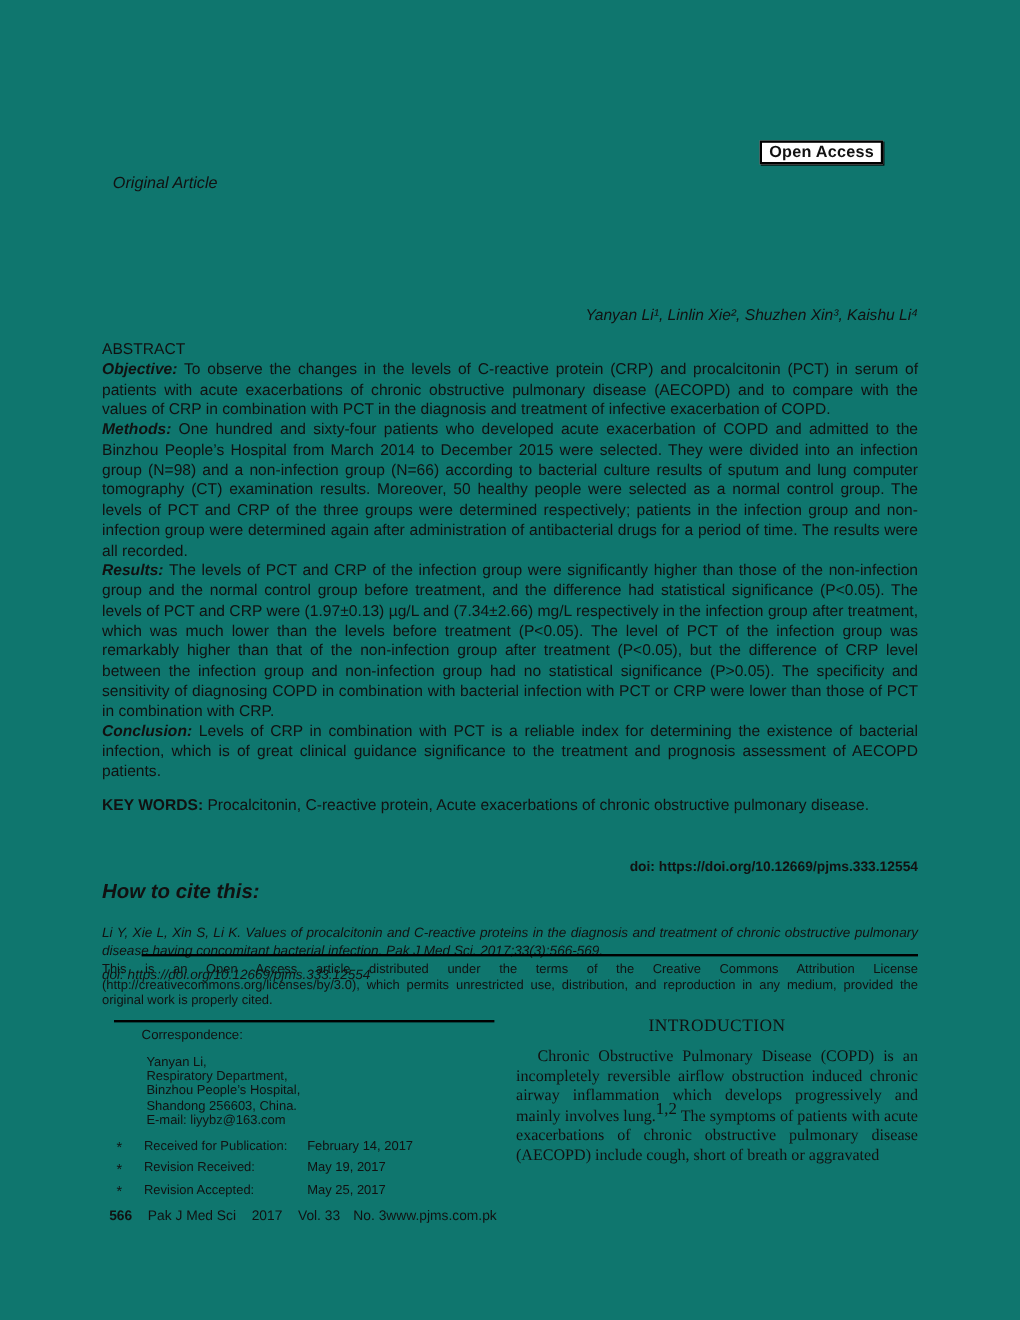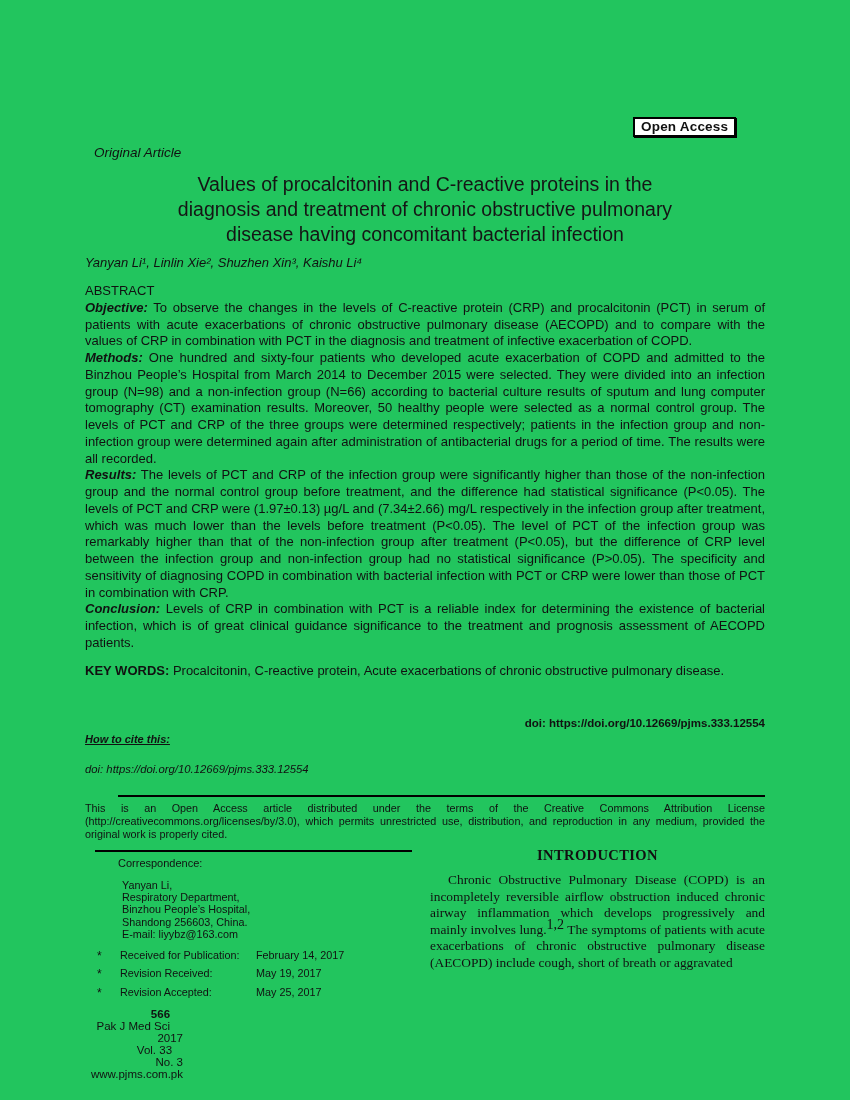--- a/index.html
+++ b/index.html
@@ -1,21 +1,21 @@
 <!DOCTYPE html>
 <html><head>
 <meta charset="utf-8">
 <style>
   * { margin: 0; padding: 0; box-sizing: border-box; }
   html, body { background: #e8e8e8; }
   .page {
     position: relative;
     width: 850px;
     height: 1100px;
-    background: #22c55e;
+    background: #0f766e;
     color: #111111;
     font-family: "Liberation Sans", sans-serif;
     overflow: hidden;
   }
   
   .open-access-badge {
     position: absolute;
     top: 117px;
     left: 633px;
     border: 2px solid #000;
@@ -42,21 +42,21 @@
     font-size: 19.5px;
     line-height: 25px;
     font-weight: normal;
     color: #151515;
   }
   .authors {
     position: absolute;
     top: 255px;
     left: 85px;
     width: 680px;
-    text-align: left;
+    text-align: right;
     font-style: italic;
     font-size: 13px;
   }
   
   .abstract {
     position: absolute;
     top: 283px;
     left: 85px;
     width: 680px;
     font-size: 13px;
@@ -79,23 +79,22 @@
   }
   .howtocite {
     position: absolute;
     top: 733px;
     left: 85px;
     width: 680px;
   }
   .htc-label {
     font-weight: bold;
     font-style: italic;
-    font-size: 11px;
+    font-size: 17px;
     margin-bottom: 18px;
-    text-decoration: underline;
   }
   .citation-text {
     font-style: italic;
     font-size: 11.3px;
     line-height: 14.5px;
     text-align: justify;
   }
   .doi-italic {
     font-style: italic;
     font-size: 11.3px;
@@ -153,21 +152,21 @@
   .history-value { }
   
   .intro-heading {
     position: absolute;
     top: 847px;
     left: 430px;
     width: 335px;
     text-align: center;
     font-family: "Liberation Serif", serif;
     font-size: 14.5px;
-    font-weight: bold;
+    font-weight: normal;
     letter-spacing: 0.4px;
   }
   .intro-body {
     position: absolute;
     top: 872px;
     left: 430px;
     width: 335px;
     font-family: "Liberation Serif", serif;
     font-size: 13.4px;
     line-height: 16.6px;
@@ -175,59 +174,54 @@
     text-indent: 18px;
   }
   .intro-body sup { font-size: 14px; line-height: 0; }
   
   .footer {
     position: absolute;
     top: 1008px;
     left: 91px;
     font-size: 11.5px;
     display: flex;
-    align-items: flex-end;
-    flex-direction: column;
+    align-items: flex-start;
   }
   .footer .pgnum { font-weight: bold; margin-right: 13px; }
   .footer .fj { margin-right: 13px; }
-  .footer .fy { }
+  .footer .fy { margin-right: 13px; }
   .footer .fv { margin-right: 11px; }
   .footer .fn { }
 </style>
 </head>
 <body>
 
 <div class="page">
 
   <div class="open-access-badge">Open Access</div>
 
   <div class="article-type">Original Article</div>
 
-  <div class="title-block">
-    <div>Values of procalcitonin and C-reactive proteins in the</div>
-    <div>diagnosis and treatment of chronic obstructive pulmonary</div>
-    <div>disease having concomitant bacterial infection</div>
-  </div>
 
   <div class="authors">Yanyan Li¹, Linlin Xie², Shuzhen Xin³, Kaishu Li⁴</div>
 
   <div class="abstract">
     <div class="abstract-heading">ABSTRACT</div>
     <p><span class="abs-label">Objective:</span><span> To observe the changes in the levels of C-reactive protein (CRP) and procalcitonin (PCT) in serum of patients with acute exacerbations of chronic obstructive pulmonary disease (AECOPD) and to compare with the values of CRP in combination with PCT in the diagnosis and treatment of infective exacerbation of COPD.</span></p>
     <p><span class="abs-label">Methods:</span><span> One hundred and sixty-four patients who developed acute exacerbation of COPD and admitted to the Binzhou People’s Hospital from March 2014 to December 2015 were selected. They were divided into an infection group (N=98) and a non-infection group (N=66) according to bacterial culture results of sputum and lung computer tomography (CT) examination results. Moreover, 50 healthy people were selected as a normal control group. The levels of PCT and CRP of the three groups were determined respectively; patients in the infection group and non-infection group were determined again after administration of antibacterial drugs for a period of time. The results were all recorded.</span></p>
     <p><span class="abs-label">Results:</span><span> The levels of PCT and CRP of the infection group were significantly higher than those of the non-infection group and the normal control group before treatment, and the difference had statistical significance (P&lt;0.05). The levels of PCT and CRP were (1.97±0.13) µg/L and (7.34±2.66) mg/L respectively in the infection group after treatment, which was much lower than the levels before treatment (P&lt;0.05). The level of PCT of the infection group was remarkably higher than that of the non-infection group after treatment (P&lt;0.05), but the difference of CRP level between the infection group and non-infection group had no statistical significance (P&gt;0.05). The specificity and sensitivity of diagnosing COPD in combination with bacterial infection with PCT or CRP were lower than those of PCT in combination with CRP.</span></p>
     <p><span class="abs-label">Conclusion:</span><span> Levels of CRP in combination with PCT is a reliable index for determining the existence of bacterial infection, which is of great clinical guidance significance to the treatment and prognosis assessment of AECOPD patients.</span></p>
     <p class="keywords"><span class="kw-label">KEY WORDS:</span><span> Procalcitonin, C-reactive protein, Acute exacerbations of chronic obstructive pulmonary disease.</span></p>
   </div>
 
   <div class="doi-right">doi: https://doi.org/10.12669/pjms.333.12554</div>
 
   <div class="howtocite">
     <div class="htc-label">How to cite this:</div>
+    <div class="citation-text">Li Y, Xie L, Xin S, Li K. Values of procalcitonin and C-reactive proteins in the diagnosis and treatment of chronic obstructive pulmonary disease having concomitant bacterial infection. Pak J Med Sci. 2017;33(3):566-569.</div>
     <div class="doi-italic">doi: https://doi.org/10.12669/pjms.333.12554</div>
   </div>
 
   <div class="rule-license"></div>
 
   <div class="license">This is an Open Access article distributed under the terms of the Creative Commons Attribution License (http://creativecommons.org/licenses/by/3.0), which permits unrestricted use, distribution, and reproduction in any medium, provided the original work is properly cited.</div>
 
   <div class="rule-corr"></div>
 
   <div class="correspondence-label">Correspondence:</div>

